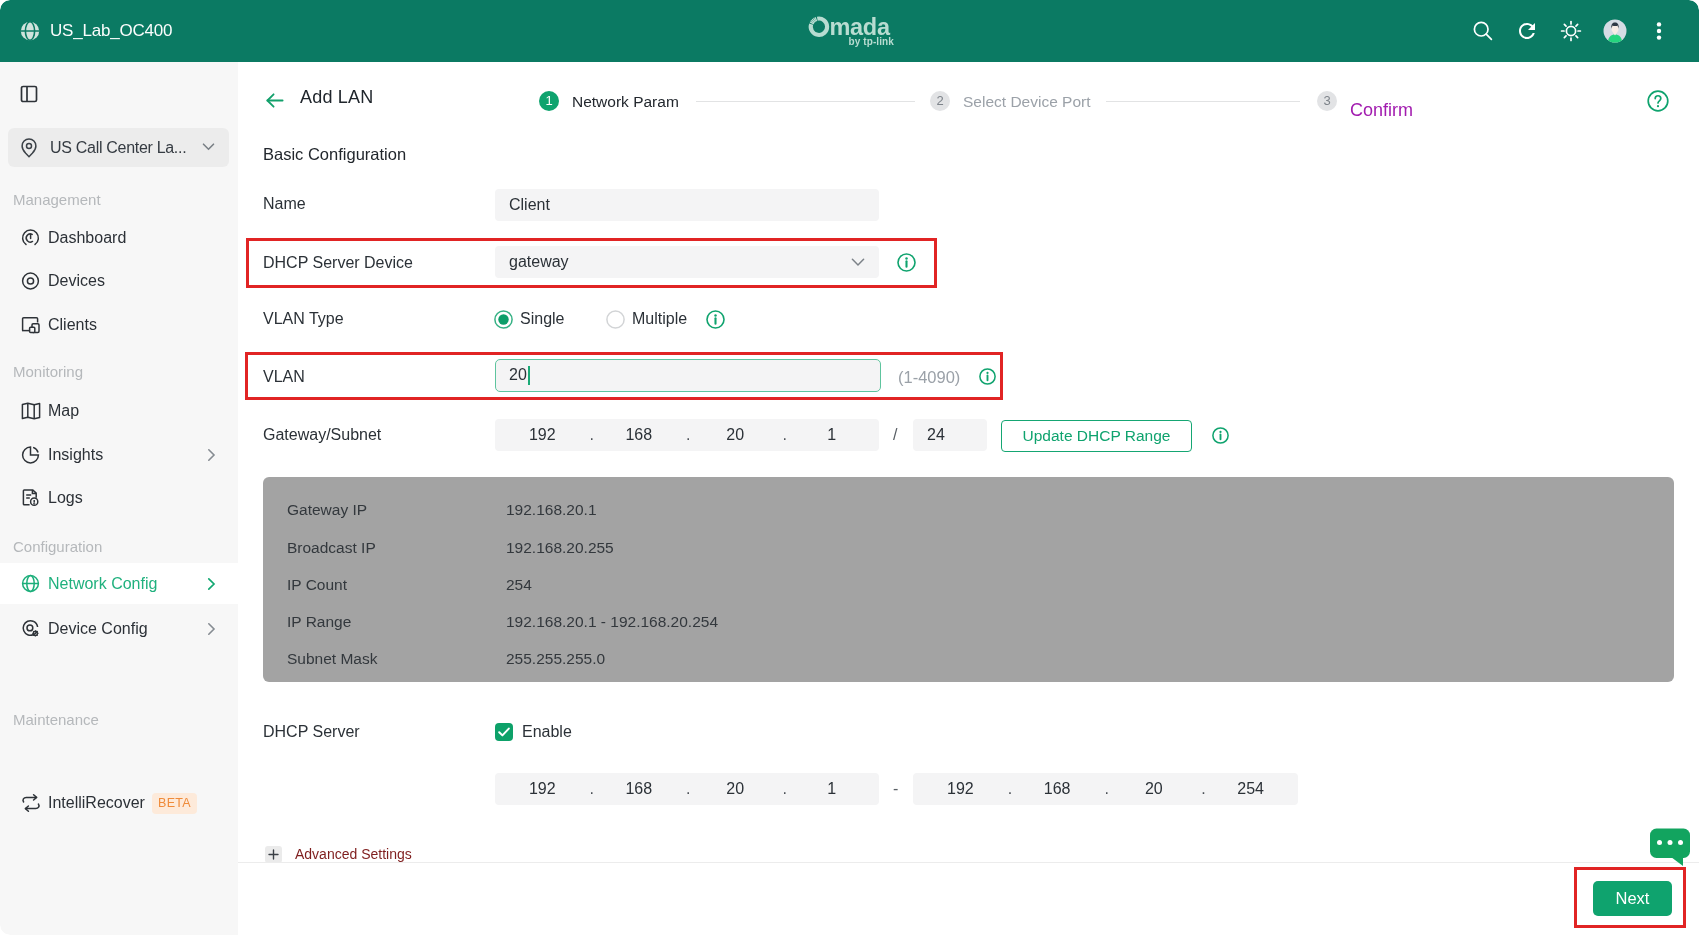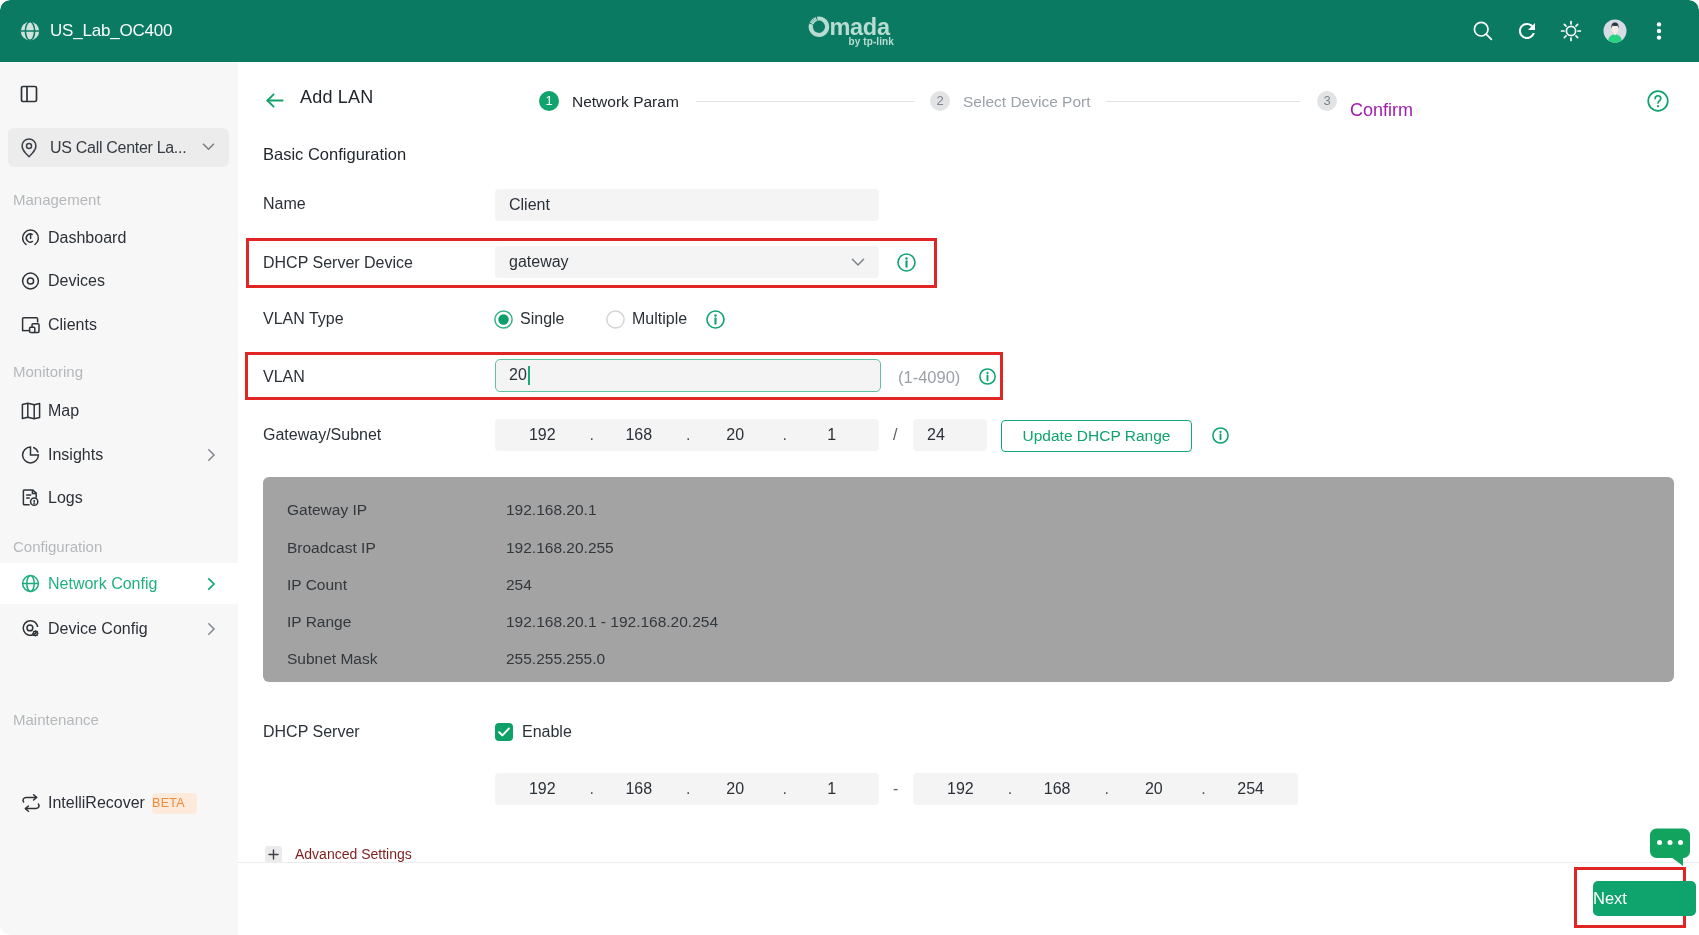--- a/index.html
+++ b/index.html
@@ -198,21 +198,21 @@
 
     <div class="slabel" style="top:649px">Maintenance</div>
     <div class="sideitem" style="top:721px">
       <svg class="mi" width="20" height="18" viewBox="0 0 20 18" fill="none" stroke="#2e3338" stroke-width="1.5" stroke-linecap="round" stroke-linejoin="round">
         <path d="M 2.6 8.0 C 1.0 5.6 2.8 3.4 5.2 3.4 L 15.4 3.4"></path>
         <path d="M 12.6 0.8 L 15.6 3.4 L 12.6 6.0"></path>
         <path d="M 17.4 10.0 C 19.0 12.4 17.2 14.6 14.8 14.6 L 4.6 14.6"></path>
         <path d="M 7.4 12.0 L 4.4 14.6 L 7.4 17.2"></path>
       </svg>
       <div class="txt">IntelliRecover</div>
-      <div class="abs" style="left:152px;top:10px;width:45px;height:21px;background:#fdeada;border-radius:4px;color:#ef8b3a;font-size:12.5px;line-height:21px;letter-spacing:0.3px">BETA</div>
+      <div class="abs" style="left:152px;top:10px;width:45px;height:21px;background:#fdeada;border-radius:4px;color:#ef8b3a;font-size:12.5px;text-align:center;line-height:21px;letter-spacing:0.3px">BETA</div>
     </div>
   </div>
   <div id="content">
 
     <svg class="abs" style="left:28px;top:31px" width="18" height="15" viewBox="0 0 18 15" fill="none" stroke="#12a06b" stroke-width="1.8" stroke-linecap="round" stroke-linejoin="round">
       <line x1="1.4" y1="7.5" x2="16.6" y2="7.5"></line>
       <path d="M 7.6 1.3 L 1.4 7.5 L 7.6 13.7"></path>
     </svg>
     <div class="abs" style="left:62px;top:25px;font-size:18px;font-weight:500;color:#20262c;letter-spacing:0.2px">Add LAN</div>
 
@@ -345,15 +345,15 @@
 
     <svg class="abs" style="left:1412px;top:766px" width="41" height="39" viewBox="0 0 41 39">
       <rect x="0" y="0.5" width="40" height="29.5" rx="6.5" fill="#12a45f"></rect>
       <path d="M 21 29 L 33 29 L 33 38 Z" fill="#12a45f"></path>
       <circle cx="9.5" cy="14.5" r="2.5" fill="#fff"></circle>
         <circle cx="20" cy="14.5" r="2.5" fill="#fff"></circle>
         <circle cx="30.5" cy="14.5" r="2.5" fill="#fff"></circle>
     </svg>
 
     <div class="redbox" style="left:1336px;top:805px;width:112px;height:61px"></div>
-    <div class="abs" style="left:1355px;top:819px;width:103px;height:35px;background:#0fa36e;border-radius:5px;color:#fff;font-size:16.5px;line-height:35px">Next</div>
+    <div class="abs" style="left:1355px;top:819px;width:79px;height:35px;background:#0fa36e;border-radius:5px;color:#fff;font-size:16.5px;text-align:center;line-height:35px">Next</div>
   </div>
 </div>
 
 </body></html>

